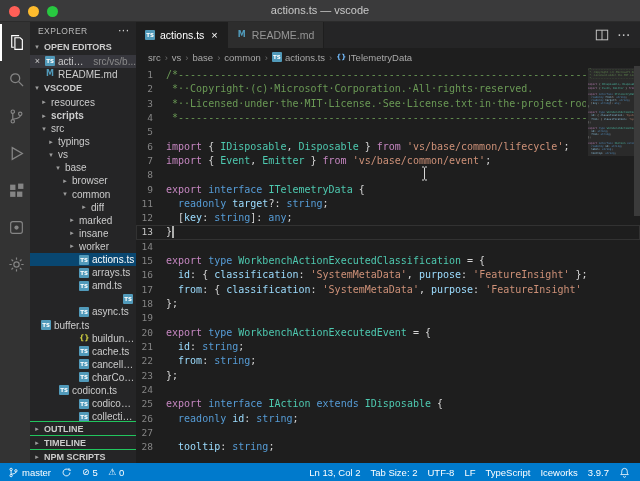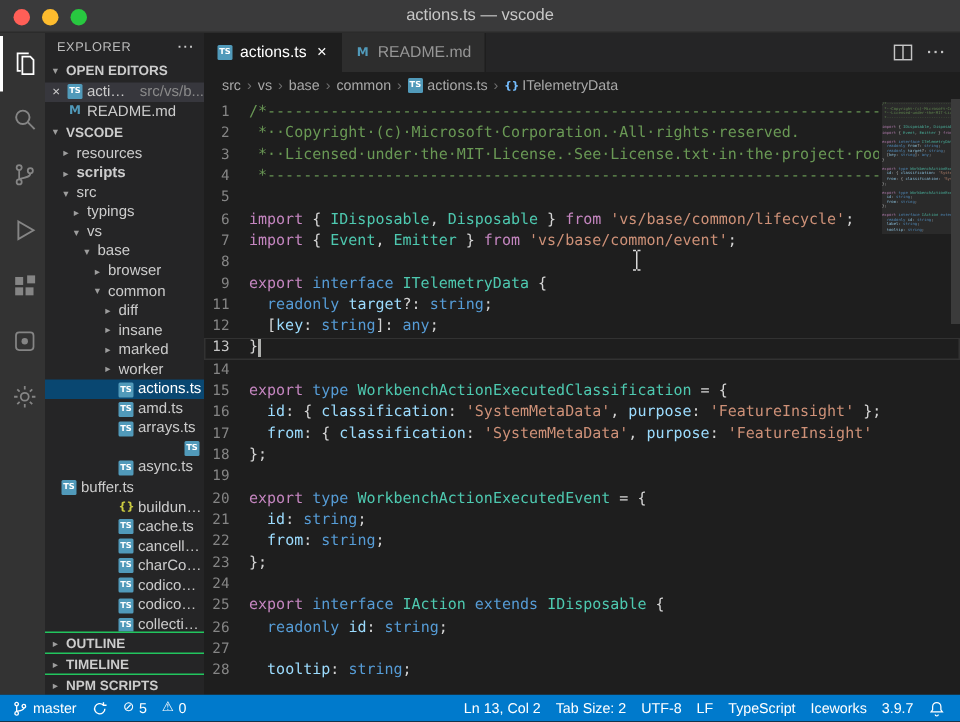--- a/index.html
+++ b/index.html
@@ -211,50 +211,50 @@
           <span class="lbl">base</span>
         </div>
         <div class="trow" style="padding-left: 31px;">
           <span class="chev">▸</span>
           <span class="lbl">browser</span>
         </div>
         <div class="trow" style="padding-left: 31px;">
           <span class="chev">▾</span>
           <span class="lbl">common</span>
         </div>
-        <div class="trow" style="padding-left: 38px;">
+        <div class="trow" style="padding-left: 38px; margin-left: 12px;">
           <span class="chev">▸</span>
           <span class="lbl">diff</span>
         </div>
         <div class="trow" style="padding-left: 38px;">
           <span class="chev">▸</span>
+          <span class="lbl">marked</span>
+        </div>
+        <div class="trow" style="padding-left: 38px;">
+          <span class="chev">▸</span>
           <span class="lbl">insane</span>
         </div>
         <div class="trow" style="padding-left: 38px;">
           <span class="chev">▸</span>
-          <span class="lbl">marked</span>
-        </div>
-        <div class="trow" style="padding-left: 38px;">
-          <span class="chev">▸</span>
           <span class="lbl">worker</span>
         </div>
         <div class="trow sel" style="padding-left: 38px;">
           <span class="chev"></span>
           <span class="fi ts">TS</span>
           <span class="lbl">actions.ts</span>
         </div>
         <div class="trow" style="padding-left: 38px;">
           <span class="chev"></span>
           <span class="fi ts">TS</span>
+          <span class="lbl">arrays.ts</span>
+        </div>
+        <div class="trow" style="padding-left: 38px;">
+          <span class="chev"></span>
+          <span class="fi ts">TS</span>
           <span class="lbl">amd.ts</span>
-        </div>
-        <div class="trow" style="padding-left: 38px;">
-          <span class="chev"></span>
-          <span class="fi ts">TS</span>
-          <span class="lbl">arrays.ts</span>
         </div>
         <div class="trow" style="padding-left: 34px; margin-left: 48px;">
           <span class="chev"></span>
           <span class="fi ts">TS</span>
           <span class="lbl">assert.ts</span>
         </div>
         <div class="trow" style="padding-left: 38px;">
           <span class="chev"></span>
           <span class="fi ts">TS</span>
           <span class="lbl">async.ts</span>
@@ -277,21 +277,21 @@
         <div class="trow" style="padding-left: 38px;">
           <span class="chev"></span>
           <span class="fi ts">TS</span>
           <span class="lbl">cancellation.ts</span>
         </div>
         <div class="trow" style="padding-left: 38px;">
           <span class="chev"></span>
           <span class="fi ts">TS</span>
           <span class="lbl">charCode.ts</span>
         </div>
-        <div class="trow" style="padding-left: 38px;">
+        <div class="trow" style="padding-left: 18px;">
           <span class="chev"></span>
           <span class="fi ts">TS</span>
           <span class="lbl">codicon.ts</span>
         </div>
         <div class="trow" style="padding-left: 38px;">
           <span class="chev"></span>
           <span class="fi ts">TS</span>
           <span class="lbl">codicons.ts</span>
         </div>
         <div class="trow" style="padding-left: 38px;">

